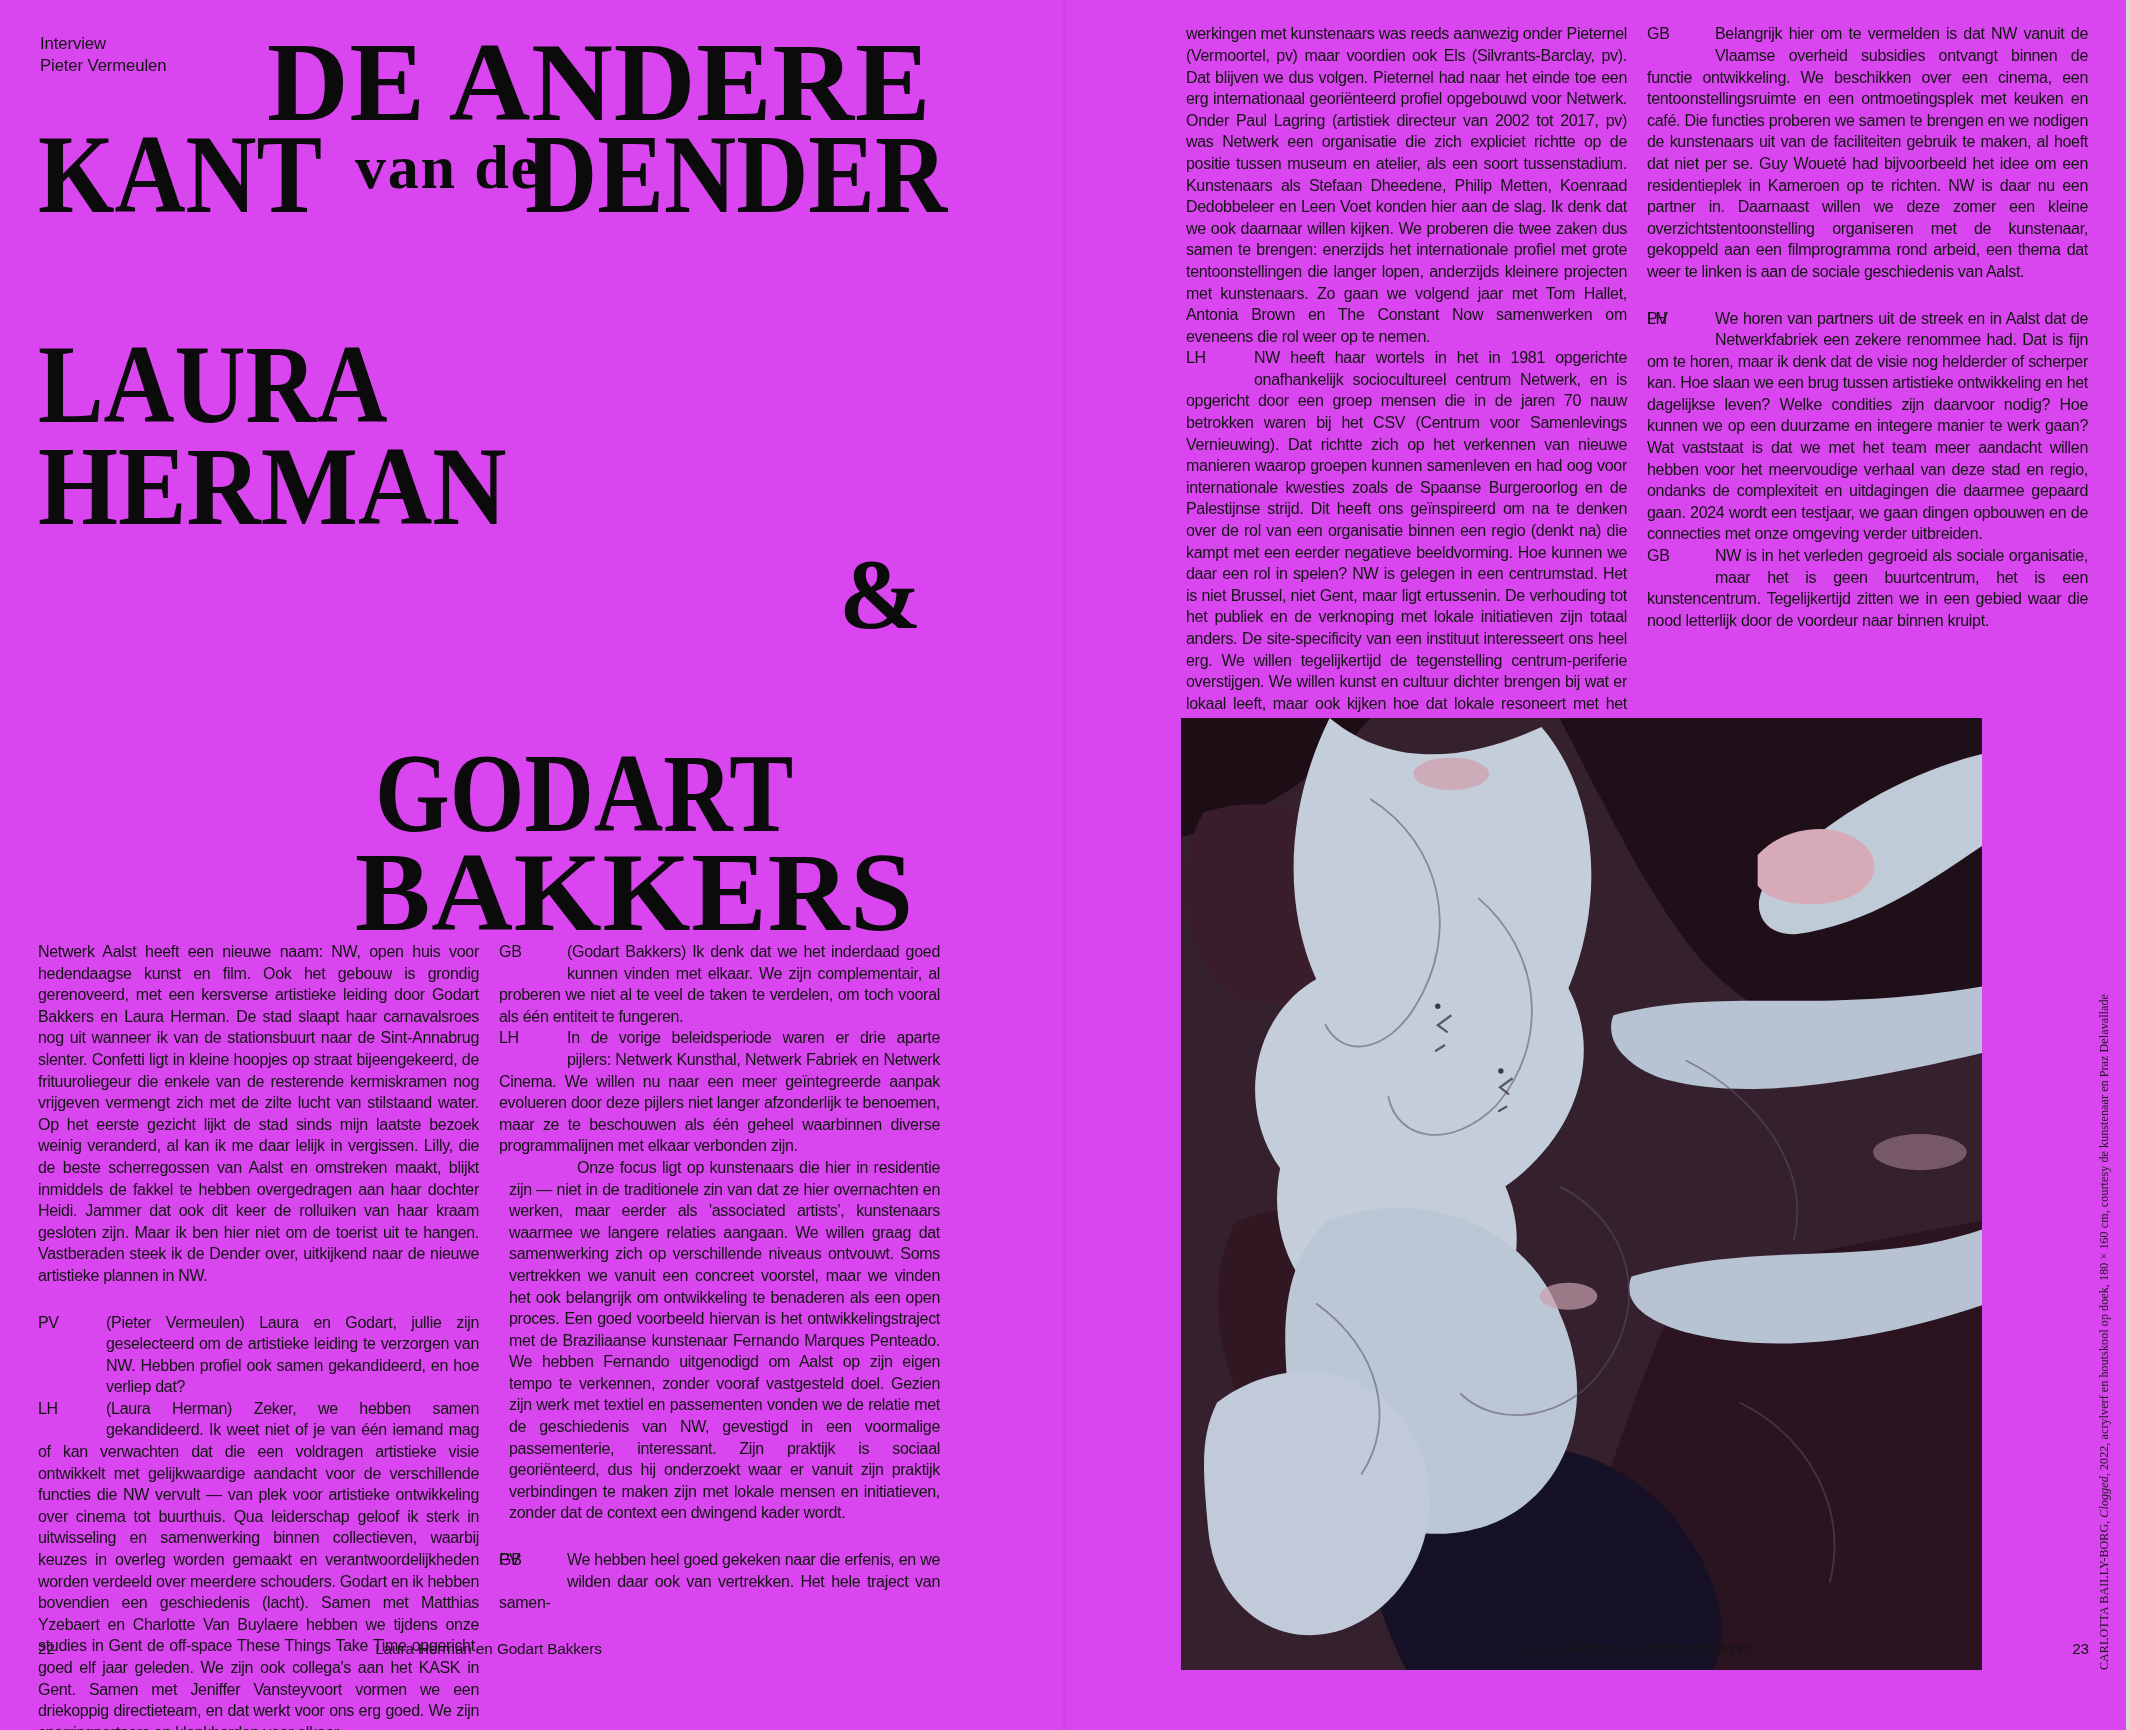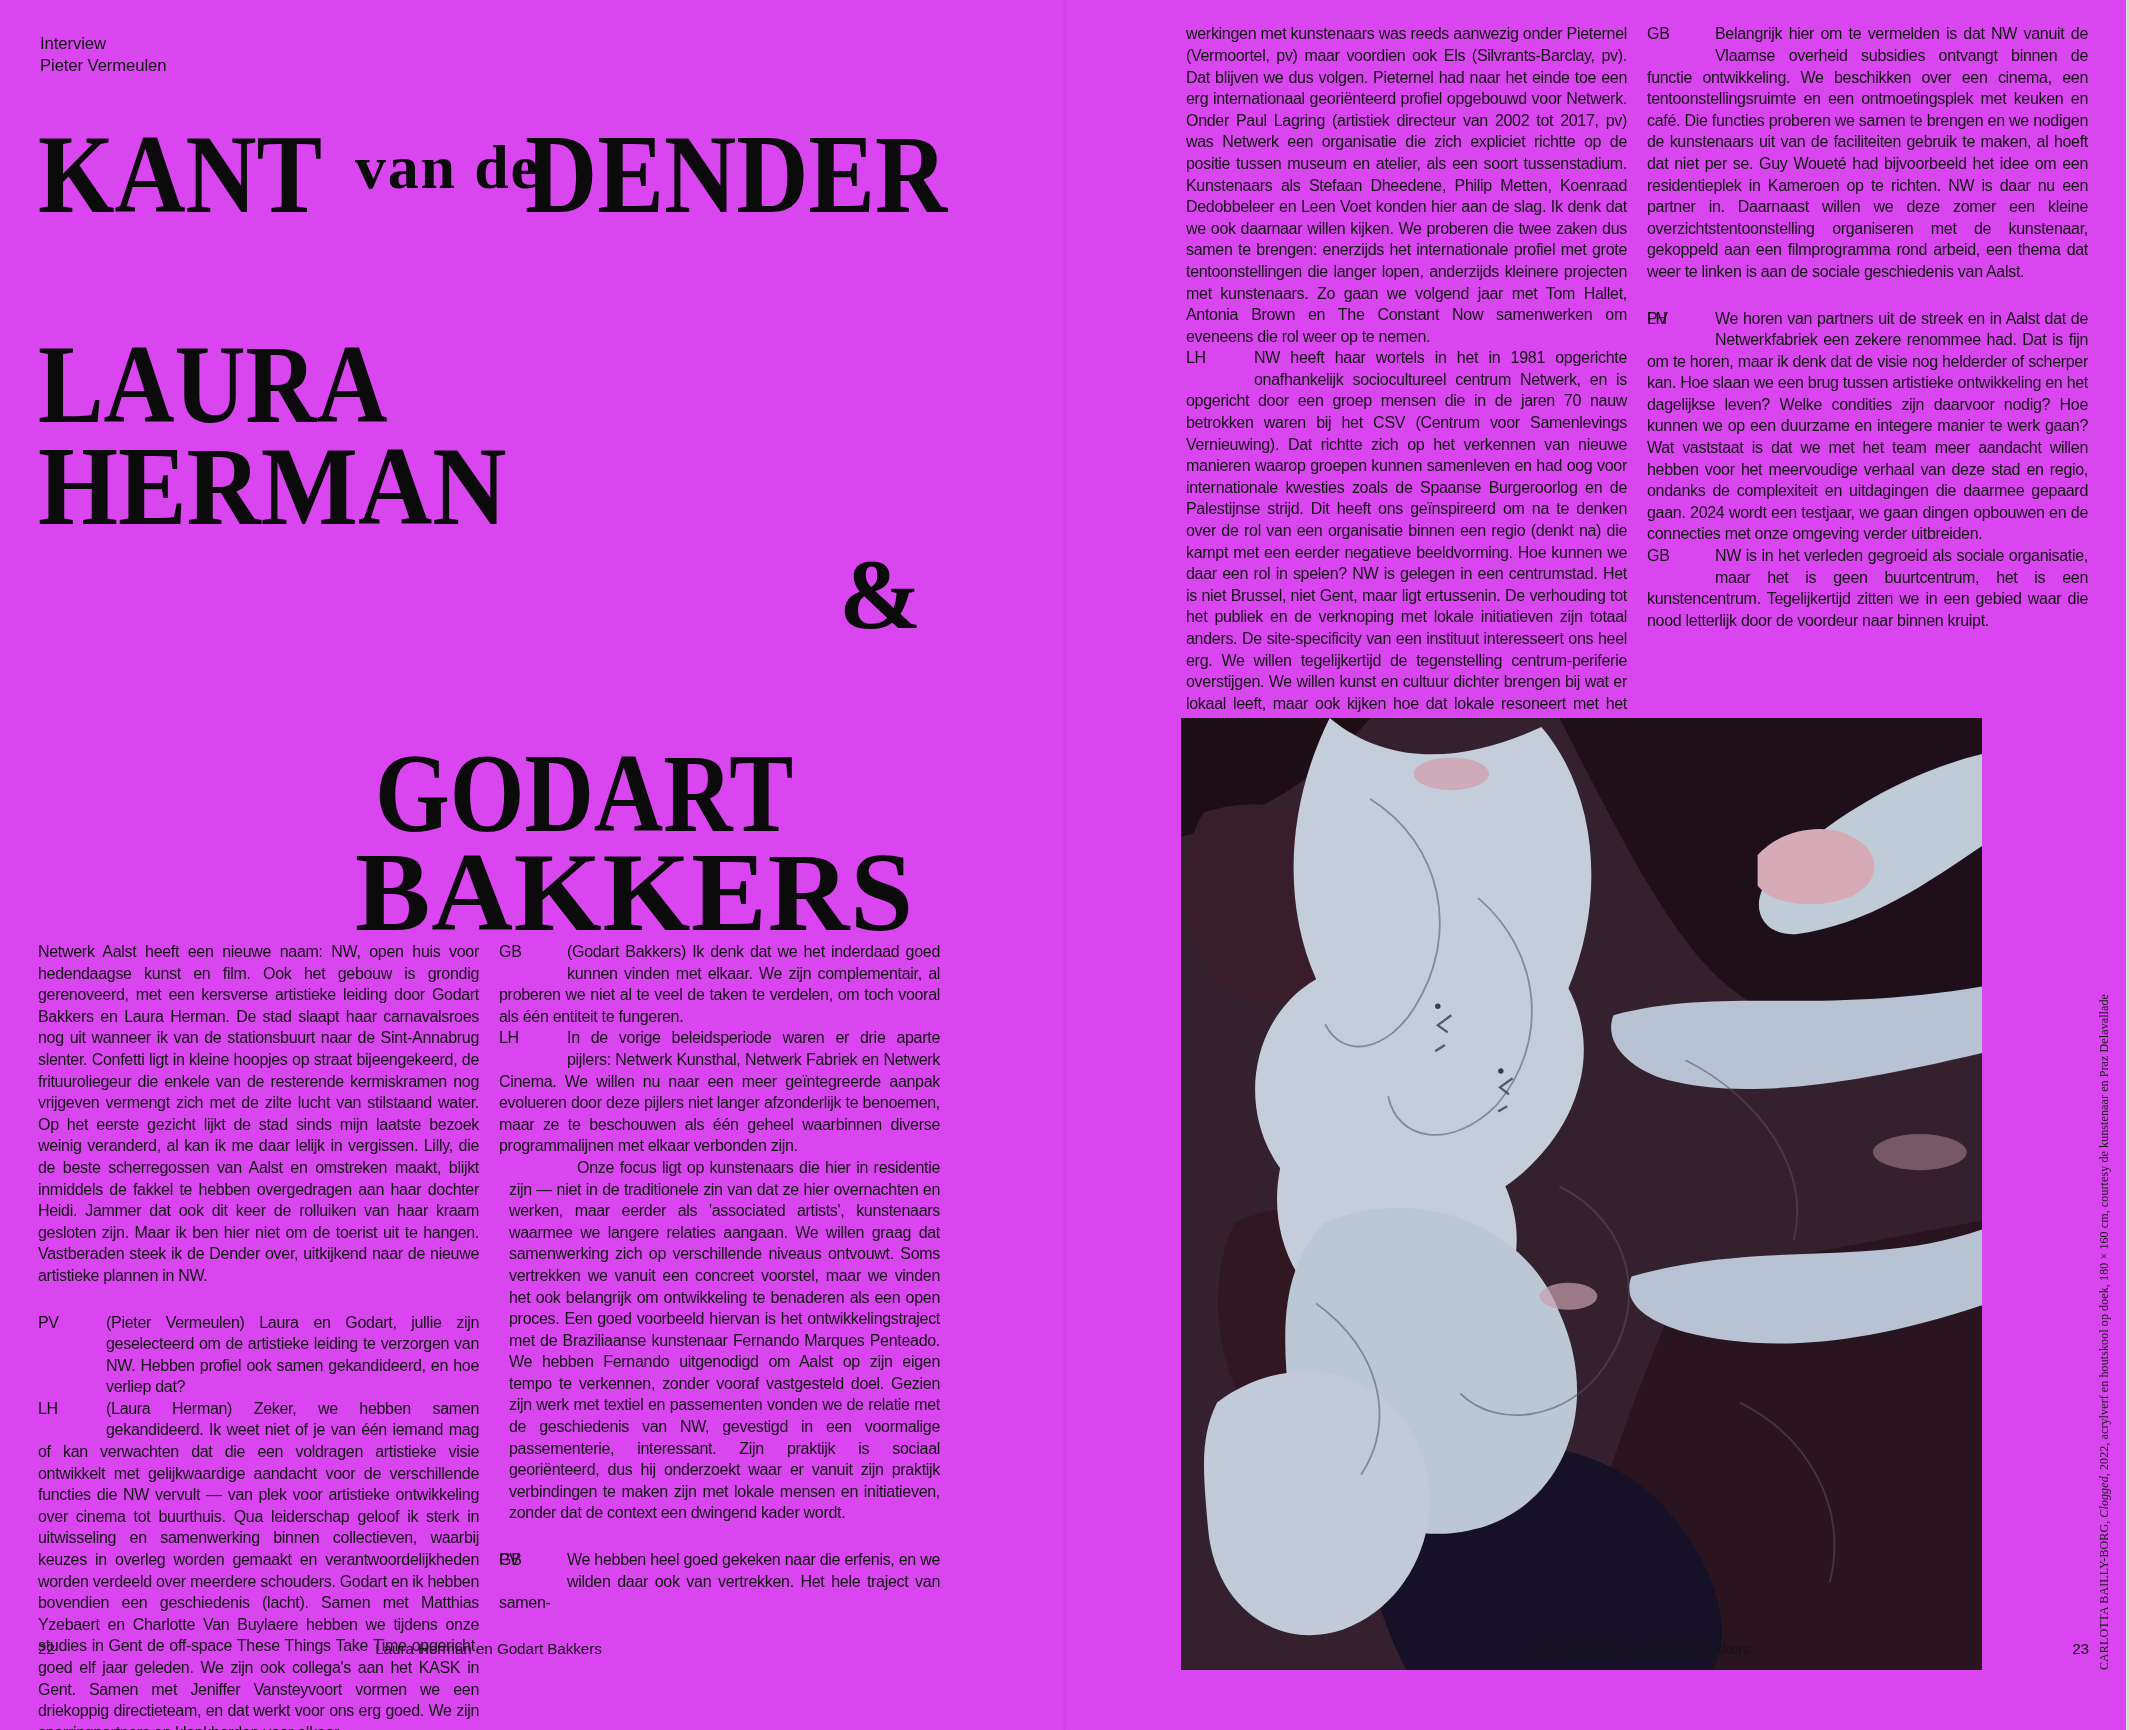--- a/index.html
+++ b/index.html
@@ -70,20 +70,21 @@
 
 <div class="spread">
 
   <div class="page-fold"></div>
 
   <div class="eyebrow">
     <div>Interview</div>
     <div>Pieter Vermeulen</div>
   </div>
 
+  <span class="t" id="t-row1">DE ANDERE</span>
   <span class="t" id="t-row2a">KANT</span>
   <span class="t" id="t-row2mid">van de</span>
   <span class="t" id="t-row2b">DENDER</span>
   <span class="t" id="t-name1a">LAURA</span>
   <span class="t" id="t-name1b">HERMAN</span>
   <span class="t" id="t-amp">&amp;</span>
   <span class="t" id="t-name2a">GODART</span>
   <span class="t" id="t-name2b">BAKKERS</span>
 
   <section class="col" id="l-col1">

